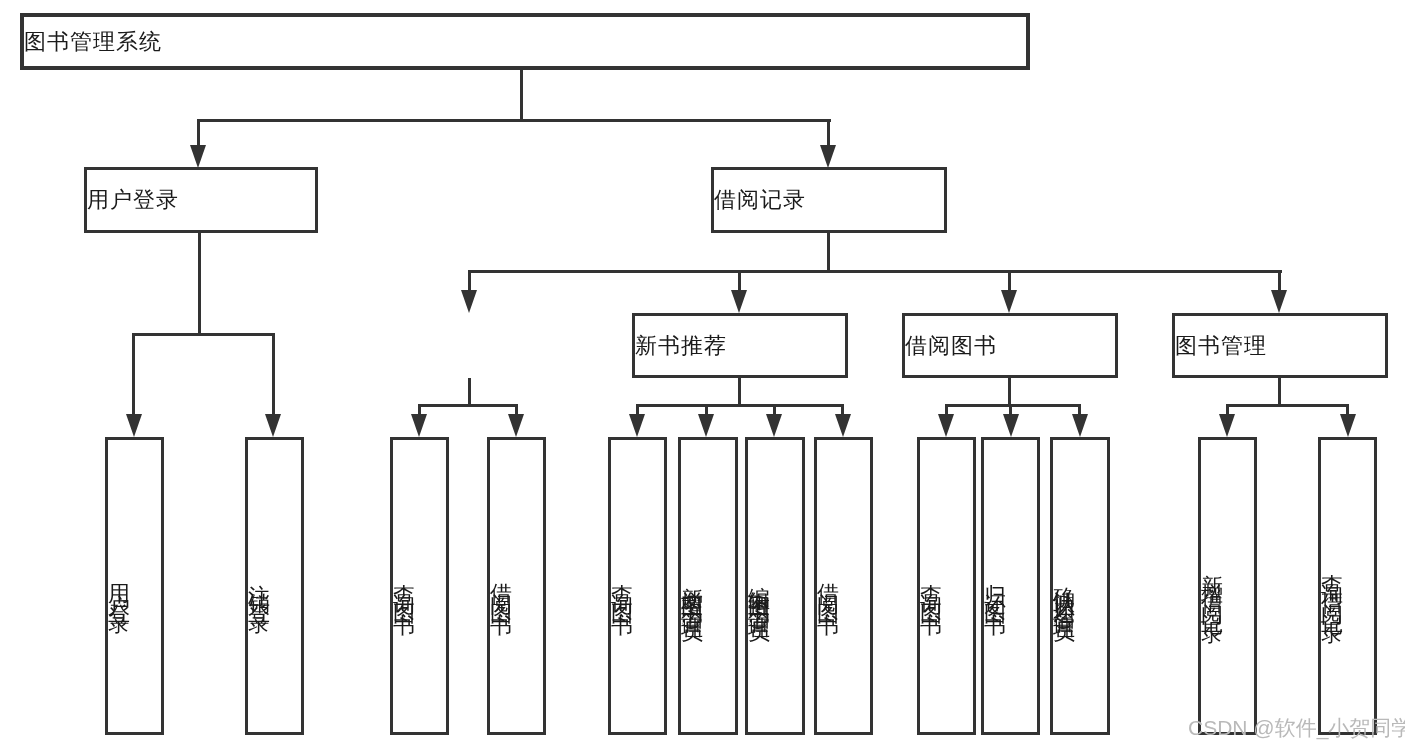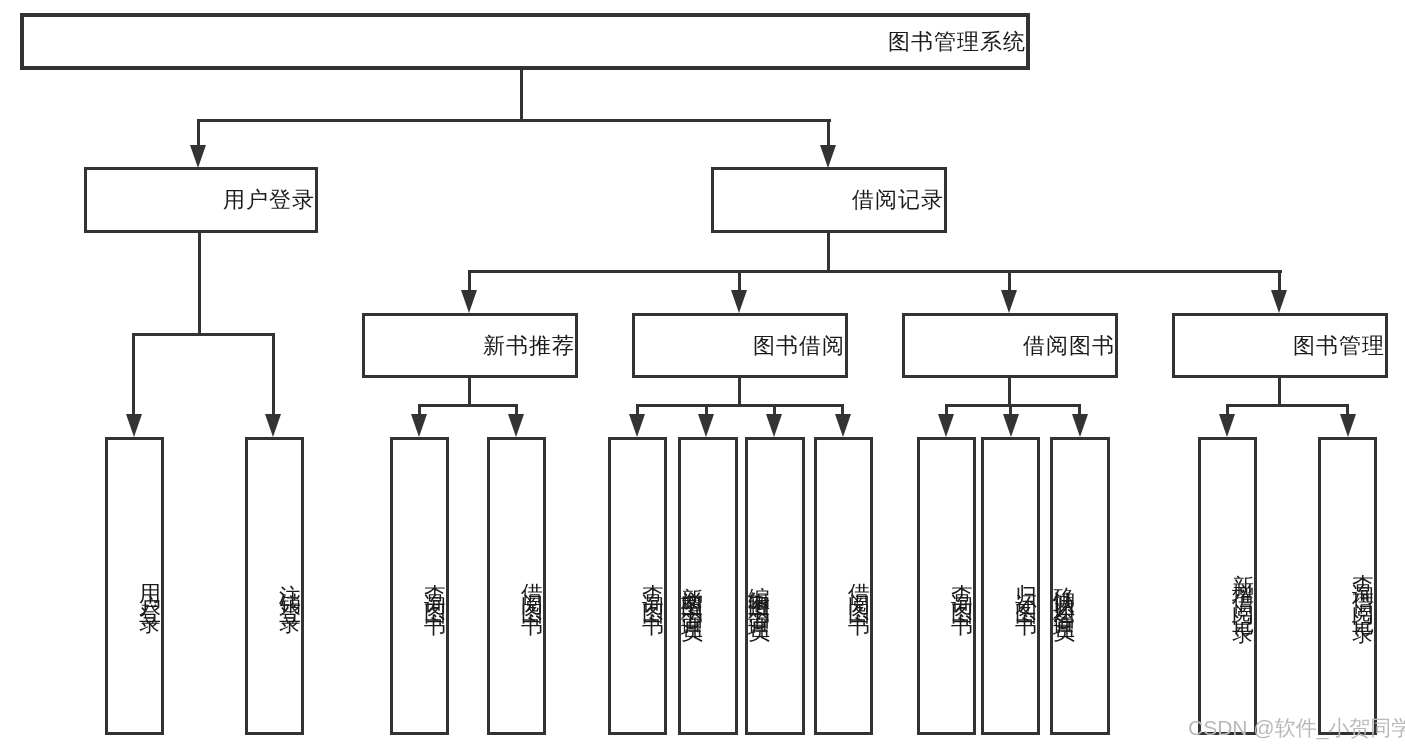--- a/index.html
+++ b/index.html
@@ -12,21 +12,21 @@
     font-family: "Liberation Sans", sans-serif;
     color: #1a1a1a;
     overflow: hidden;
   }
   .box {
     position: absolute;
     border: 3px solid #333333;
     background: #ffffff;
     display: flex;
     align-items: center;
-    justify-content: flex-end;
+    justify-content: flex-start;
     color: #1a1a1a;
   }
   .root-box { border-width: 4px; }
   .hbox { font-size: 22px; letter-spacing: 1px; }
   .leaf span {
     writing-mode: vertical-rl;
     text-orientation: mixed;
     font-size: 22px;
     letter-spacing: 10px;
     line-height: 1;
@@ -83,25 +83,22 @@
   <div class="hline" style="left:468px; top:270px; width:814px; height:3px;"></div>
   <div class="vline" style="left:468px; top:270px; width:3px; height:22px;"></div>
   <div class="arrow" style="left:461px; top:290px;"></div>
   <div class="vline" style="left:738px; top:270px; width:3px; height:22px;"></div>
   <div class="arrow" style="left:731px; top:290px;"></div>
   <div class="vline" style="left:1008px; top:270px; width:3px; height:22px;"></div>
   <div class="arrow" style="left:1001px; top:290px;"></div>
   <div class="vline" style="left:1278px; top:270px; width:3px; height:22px;"></div>
   <div class="arrow" style="left:1271px; top:290px;"></div>
 
-  <div class="box hbox" style="left:362px; top:313px; width:216px; height:65px;">
+  <div class="box hbox" style="left:632px; top:313px; width:216px; height:65px;">
     <span>新书推荐</span>
-  </div>
-  <div class="box hbox" style="left:632px; top:313px; width:216px; height:65px;">
-    <span>图书借阅</span>
   </div>
   <div class="box hbox" style="left:902px; top:313px; width:216px; height:65px;">
     <span>借阅图书</span>
   </div>
   <div class="box hbox" style="left:1172px; top:313px; width:216px; height:65px;">
     <span>图书管理</span>
   </div>
 
   <div class="vline" style="left:468px; top:378px; width:3px; height:29px;"></div>
   <div class="hline" style="left:418px; top:404px; width:100px; height:3px;"></div>

